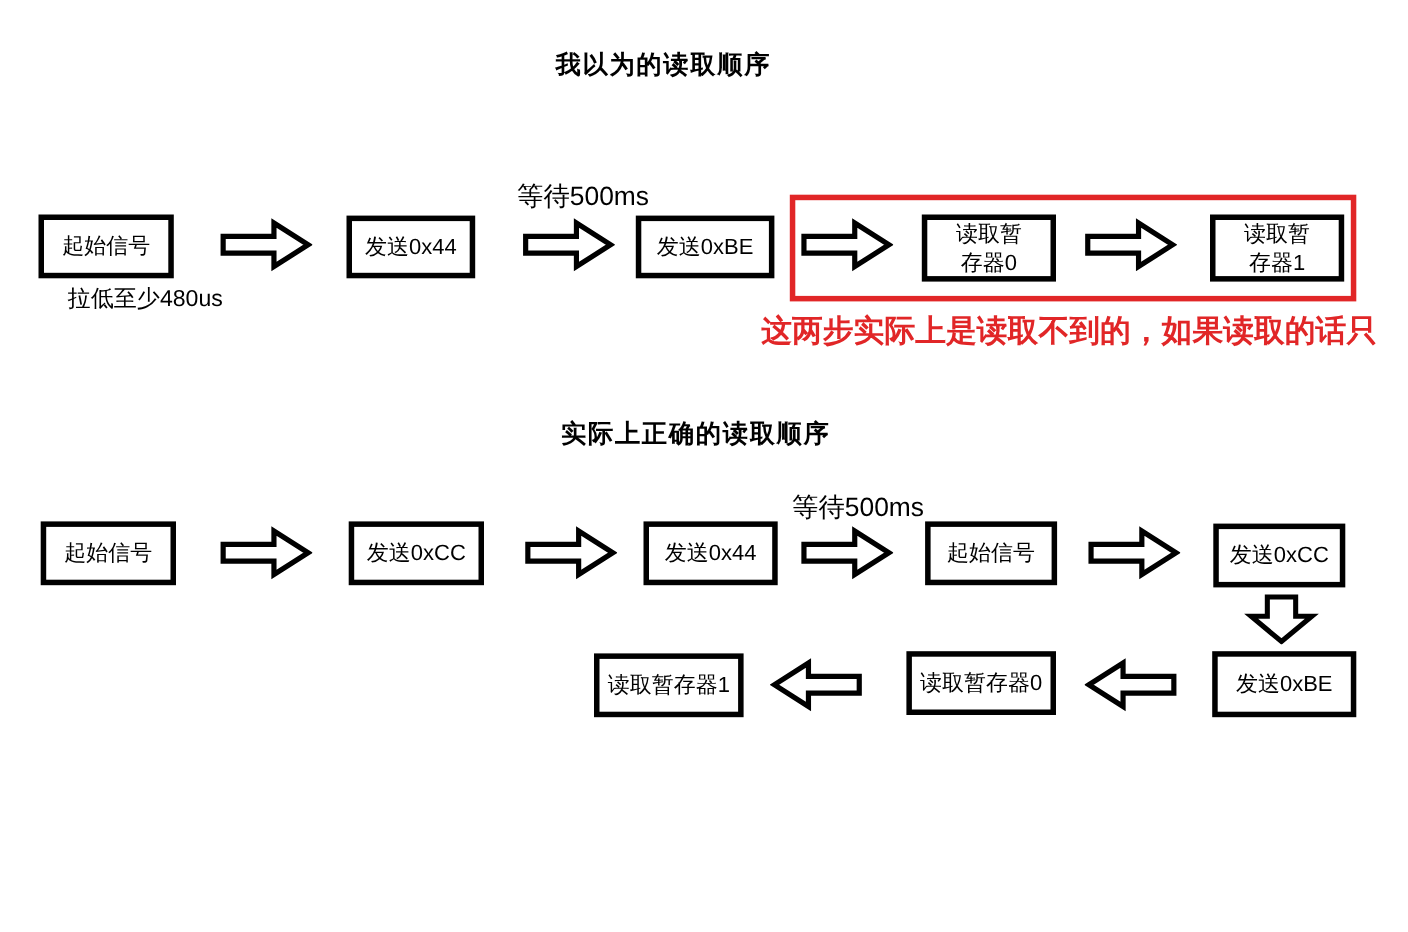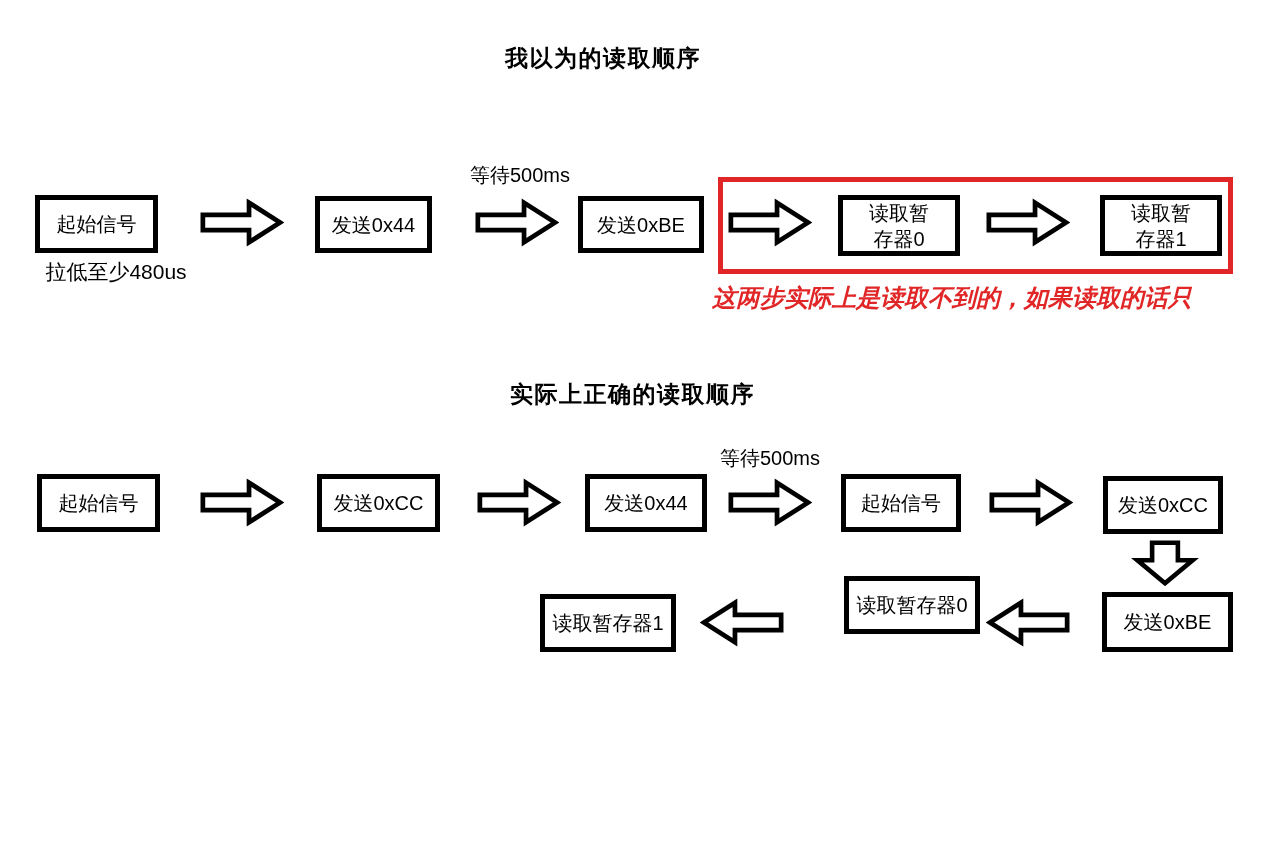--- a/index.html
+++ b/index.html
@@ -11,28 +11,28 @@
   .title {
     position:absolute; font-size:23px; font-weight:bold; white-space:nowrap; letter-spacing:1.5px;
   }
   .box {
     position:absolute; border:5px solid var(--black); box-sizing:border-box; background:#fff;
     display:flex; flex-direction:column; align-items:center; justify-content:center;
     font-size:20px; line-height:1.3; text-align:center; white-space:nowrap;
   }
   .arrow { position:absolute; }
   .arrow svg { display:block; width:100%; height:100%; }
-  .wait-label { position:absolute; font-size:20px; white-space:nowrap; }
+  .wait-label { position:absolute; font-size:24px; white-space:nowrap; }
   .note {
     position:absolute; font-size:21px; text-align:center; line-height:1.3; white-space:nowrap;
   }
   .red-rect { position:absolute; border:5px solid var(--red); box-sizing:border-box; }
   .red-note {
-    position:absolute; color:var(--red); font-weight:bold; font-size:24px;
-    text-align:center; line-height:1.36; white-space:nowrap;font-style:italic;
+    position:absolute; color:var(--red); font-weight:bold; font-size:28px;
+    text-align:center; line-height:1.36; white-space:nowrap;
   }
 </style>
 </head>
 <body>
 
 <div class="canvas">
 
   <div class="title" style="left:505px; top:43px;">我以为的读取顺序</div>
 
   <div class="box" style="left:35px; top:195px; width:123px; height:58px;">
@@ -78,21 +78,21 @@
     <svg viewBox="0 0 88 52">
         <path d="M3,18 H52 V5 L85,26 L52,47 V34 H3 Z" fill="#fff" stroke="#000" stroke-width="5" stroke-linejoin="miter"></path>
       </svg>
   </div>
 
   <div class="box" style="left:1100px; top:195px; width:122px; height:61px;">
     <span>读取暂</span>
     <span>存器1</span>
   </div>
 
-  <div class="note" style="left:0px; top:258px; width:232px;">
+  <div class="note" style="left:16px; top:258px; width:232px;">
     <div>拉低至少480us</div>
   </div>
 
   <div class="red-note" style="left:692px; top:282px; width:520px;">
     <div>这两步实际上是读取不到的，如果读取的话只</div>
   </div>
 
   <div class="title" style="left:510px; top:379px;">实际上正确的读取顺序</div>
 
   <div class="box" style="left:37px; top:474px; width:123px; height:58px;">
@@ -150,21 +150,21 @@
   <div class="box" style="left:1102px; top:592px; width:131px; height:60px;">
     <span>发送0xBE</span>
   </div>
 
   <div class="arrow" style="left:986px; top:598px; width:85px; height:49px;">
     <svg viewBox="0 0 88 52">
         <path d="M85,18 H36 V5 L3,26 L36,47 V34 H85 Z" fill="#fff" stroke="#000" stroke-width="5" stroke-linejoin="miter"></path>
       </svg>
   </div>
 
-  <div class="box" style="left:824px; top:576px; width:136px; height:58px;margin-left:20px;">
+  <div class="box" style="left:824px; top:592px; width:136px; height:58px;">
     <span>读取暂存器0</span>
   </div>
 
   <div class="arrow" style="left:700px; top:598px; width:85px; height:49px;">
     <svg viewBox="0 0 88 52">
         <path d="M85,18 H36 V5 L3,26 L36,47 V34 H85 Z" fill="#fff" stroke="#000" stroke-width="5" stroke-linejoin="miter"></path>
       </svg>
   </div>
 
   <div class="box" style="left:540px; top:594px; width:136px; height:58px;">

